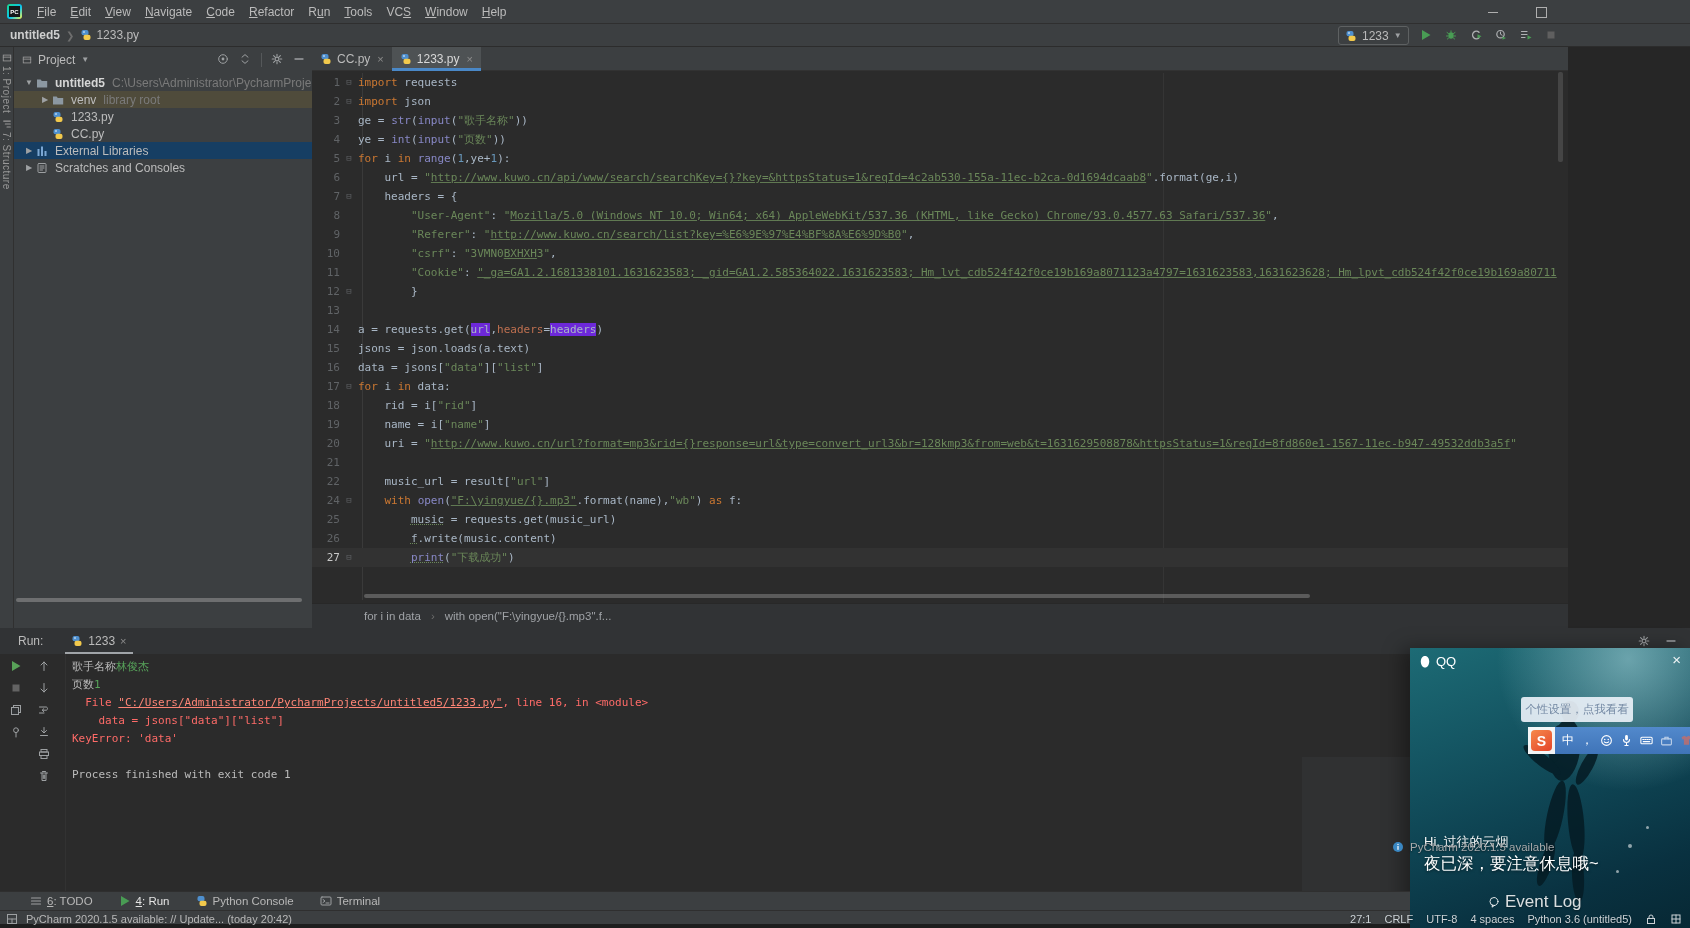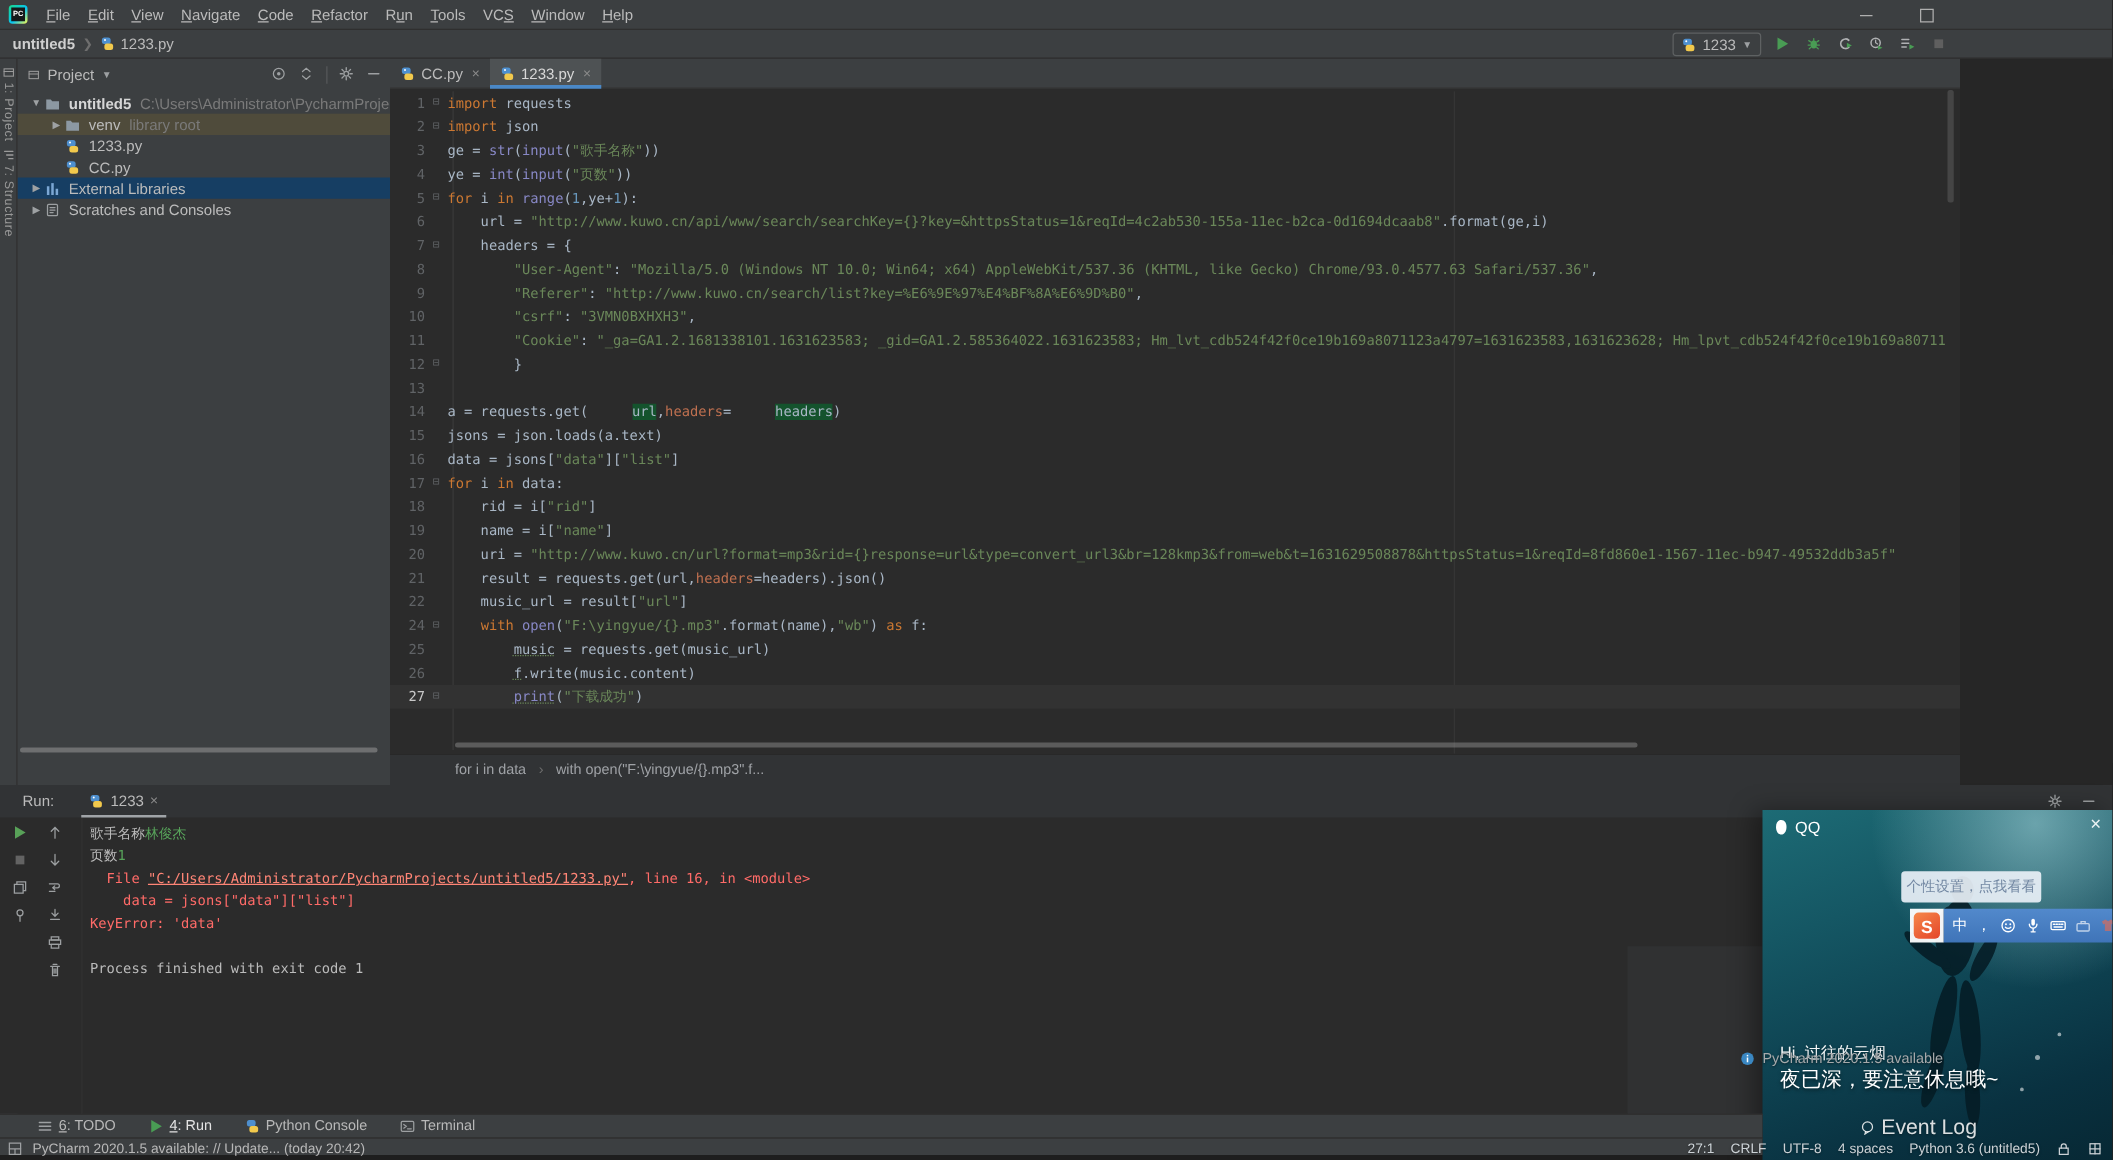--- a/index.html
+++ b/index.html
@@ -73,28 +73,28 @@
   .code-line{height:19px;line-height:19px;display:flex;position:relative;font-size:11px;white-space:pre;}
   .code-line .ln{width:28px;text-align:right;color:#606366;flex:none;font-family:"DejaVu Sans Mono",monospace;}
   .code-line .fold{width:18px;flex:none;text-align:center;color:#606366;font-size:9px;line-height:19px;}
   .code-line .ct{font-family:"DejaVu Sans Mono",monospace;color:#a9b7c6;}
   .code-line.cur{background:#323232;width:1256px;}
   .code-line.cur .ln{color:#c8c8c8;}
   .gutter-line{position:absolute;left:50px;top:26px;bottom:28px;width:1px;background:#3a3a3a;}
   .margin-line{position:absolute;left:851px;top:26px;height:531px;width:1px;background:#353535;}
   .sg-kw{color:#cc7832;}
   .sg-st{color:#6a8759;}
-  .sg-stu{color:#6a8759;text-decoration-color:rgba(106,135,89,.85);}
+  .sg-stu{color:#6a8759;text-decoration:underline;text-decoration-color:rgba(106,135,89,.85);}
   .sg-nu{color:#6897bb;}
   .sg-bi{color:#8888c6;}
   .sg-biu{color:#8888c6;text-decoration:underline dotted #6a8759;}
   .sg-ka{color:#bf7050;}
   .sg-d{color:#a9b7c6;}
   .sg-du{color:#a9b7c6;text-decoration:underline dotted #6a8759;}
-  .sg-hl{color:#a9b7c6;background:#14532d;margin-left:35px;}
+  .sg-hl{color:#a9b7c6;background:#6d28d9;}
   .ed-hscroll{position:absolute;left:364px;top:594px;width:946px;height:4px;border-radius:2px;background:rgba(166,166,166,.4);z-index:6;}
   .ed-vscroll{position:absolute;left:1558px;top:72px;width:5px;height:90px;border-radius:2px;background:rgba(166,166,166,.22);z-index:6;}
 
   
   .ed-breadcrumbs{position:absolute;left:312px;top:603px;width:1256px;height:25px;background:#313335;
                   border-top:1px solid #282828;box-sizing:border-box;display:flex;align-items:center;
                   padding-left:52px;font-size:11.5px;color:#9fa2a6;gap:10px;}
   .ed-breadcrumbs .sep{color:#6d6d6d;}
 
   
@@ -448,21 +448,21 @@
       <div class="code-line"><span class="ln">11</span><span class="fold"></span><span class="ct"><span class="sg-d">        </span><span class="sg-st">"Cookie"</span><span class="sg-d">: </span><span class="sg-stu">"_ga=GA1.2.1681338101.1631623583; _gid=GA1.2.585364022.1631623583; Hm_lvt_cdb524f42f0ce19b169a8071123a4797=1631623583,1631623628; Hm_lpvt_cdb524f42f0ce19b169a80711</span></span></div>
       <div class="code-line"><span class="ln">12</span><span class="fold">⊟</span><span class="ct"><span class="sg-d">        }</span></span></div>
       <div class="code-line"><span class="ln">13</span><span class="fold"></span><span class="ct"></span></div>
       <div class="code-line"><span class="ln">14</span><span class="fold"></span><span class="ct"><span class="sg-d">a = requests.get(</span><span class="sg-hl">url</span><span class="sg-d">,</span><span class="sg-ka">headers</span><span class="sg-d">=</span><span class="sg-hl">headers</span><span class="sg-d">)</span></span></div>
       <div class="code-line"><span class="ln">15</span><span class="fold"></span><span class="ct"><span class="sg-d">jsons = json.loads(a.text)</span></span></div>
       <div class="code-line"><span class="ln">16</span><span class="fold"></span><span class="ct"><span class="sg-d">data = jsons[</span><span class="sg-st">"data"</span><span class="sg-d">][</span><span class="sg-st">"list"</span><span class="sg-d">]</span></span></div>
       <div class="code-line"><span class="ln">17</span><span class="fold">⊟</span><span class="ct"><span class="sg-kw">for</span><span class="sg-d"> i </span><span class="sg-kw">in</span><span class="sg-d"> data:</span></span></div>
       <div class="code-line"><span class="ln">18</span><span class="fold"></span><span class="ct"><span class="sg-d">    rid = i[</span><span class="sg-st">"rid"</span><span class="sg-d">]</span></span></div>
       <div class="code-line"><span class="ln">19</span><span class="fold"></span><span class="ct"><span class="sg-d">    name = i[</span><span class="sg-st">"name"</span><span class="sg-d">]</span></span></div>
       <div class="code-line"><span class="ln">20</span><span class="fold"></span><span class="ct"><span class="sg-d">    uri = </span><span class="sg-st">"</span><span class="sg-stu">http://www.kuwo.cn/url?format=mp3&amp;rid={}response=url&amp;type=convert_url3&amp;br=128kmp3&amp;from=web&amp;t=1631629508878&amp;httpsStatus=1&amp;reqId=8fd860e1-1567-11ec-b947-49532ddb3a5f</span><span class="sg-st">"</span></span></div>
-      <div class="code-line"><span class="ln">21</span><span class="fold"></span><span class="ct"><span class="sg-d">    result = requests.get(url,</span><span class="sg-ka">headers</span><span class="sg-d">=headers).json()</span></span></div>
+      <div class="code-line"><span class="ln">21</span><span class="fold"></span></div>
       <div class="code-line"><span class="ln">22</span><span class="fold"></span><span class="ct"><span class="sg-d">    music_url = result[</span><span class="sg-st">"url"</span><span class="sg-d">]</span></span></div>
       <div class="code-line"><span class="ln">24</span><span class="fold">⊟</span><span class="ct"><span class="sg-d">    </span><span class="sg-kw">with</span><span class="sg-d"> </span><span class="sg-bi">open</span><span class="sg-d">(</span><span class="sg-stu">"F:\yingyue/{}.mp3"</span><span class="sg-d">.format(name),</span><span class="sg-st">"wb"</span><span class="sg-d">) </span><span class="sg-kw">as</span><span class="sg-d"> f:</span></span></div>
       <div class="code-line"><span class="ln">25</span><span class="fold"></span><span class="ct"><span class="sg-d">        </span><span class="sg-du">music</span><span class="sg-d"> = requests.get(music_url)</span></span></div>
       <div class="code-line"><span class="ln">26</span><span class="fold"></span><span class="ct"><span class="sg-d">        </span><span class="sg-du">f</span><span class="sg-d">.write(music.content)</span></span></div>
       <div class="code-line cur"><span class="ln">27</span><span class="fold">⊟</span><span class="ct"><span class="sg-d">        </span><span class="sg-biu">print</span><span class="sg-d">(</span><span class="sg-st">"下载成功"</span><span class="sg-d">)</span></span></div>
     </div>
 </div>
 <div class="ed-hscroll"></div>
 <div class="ed-vscroll"></div>
 

